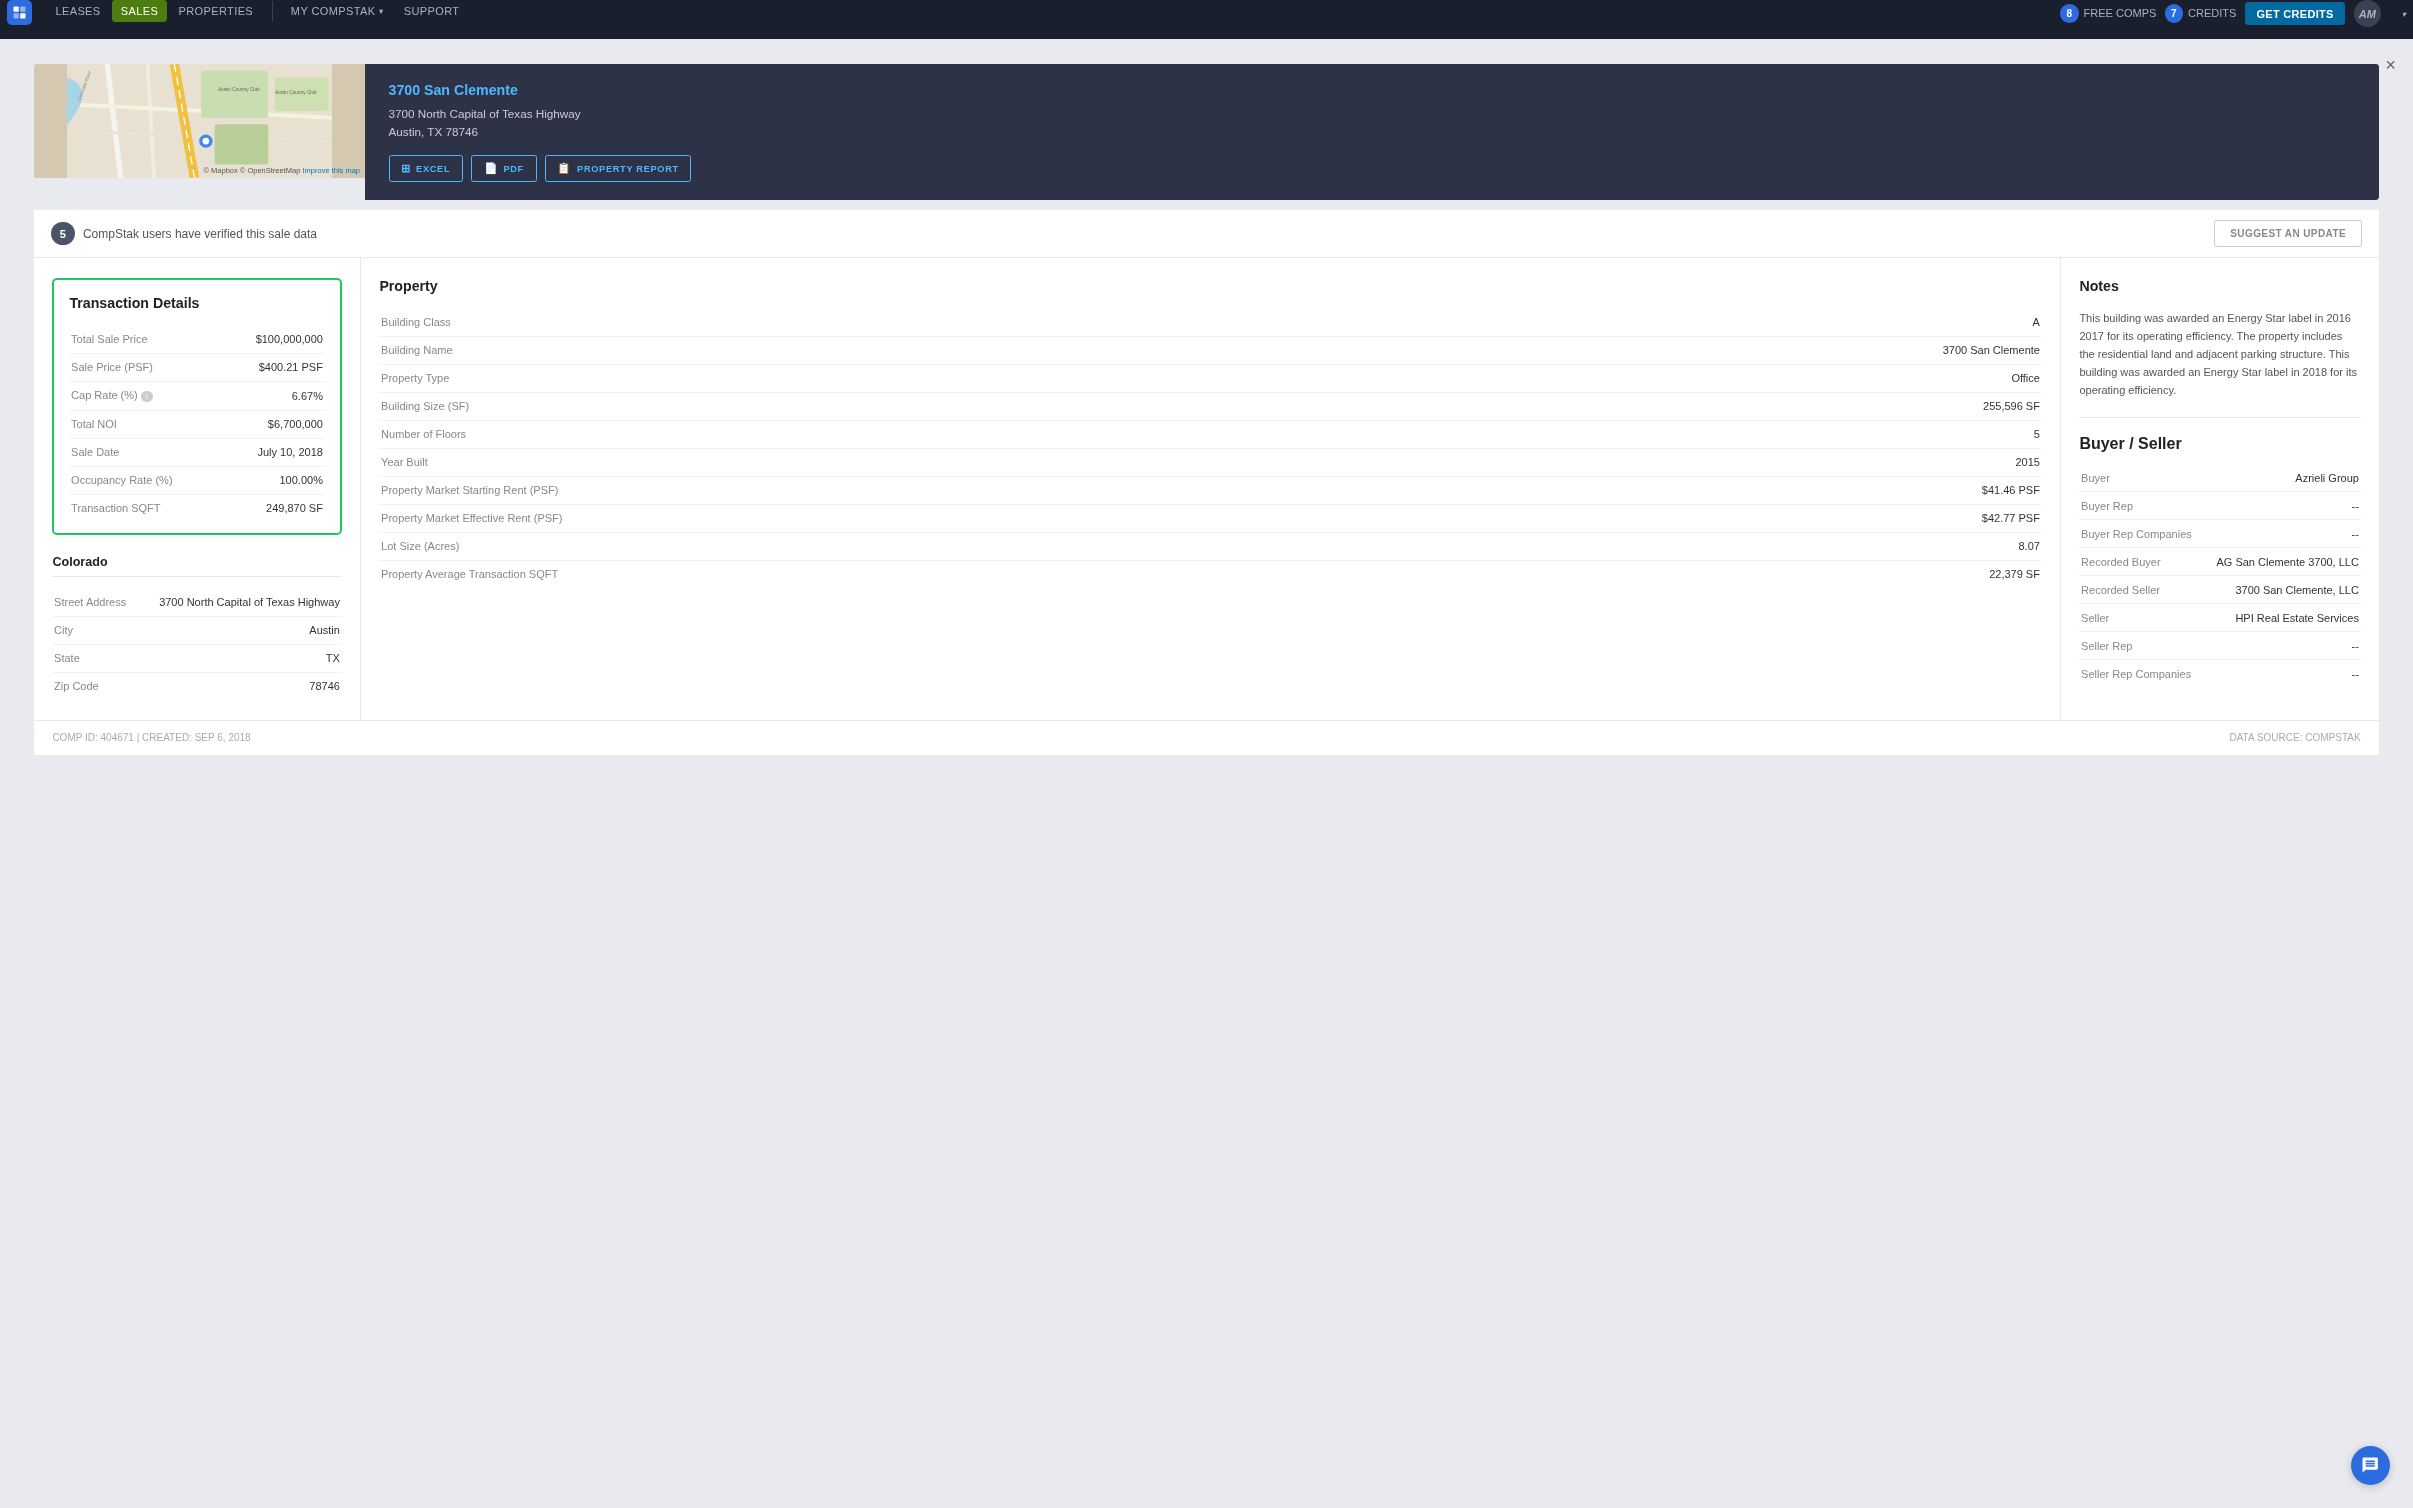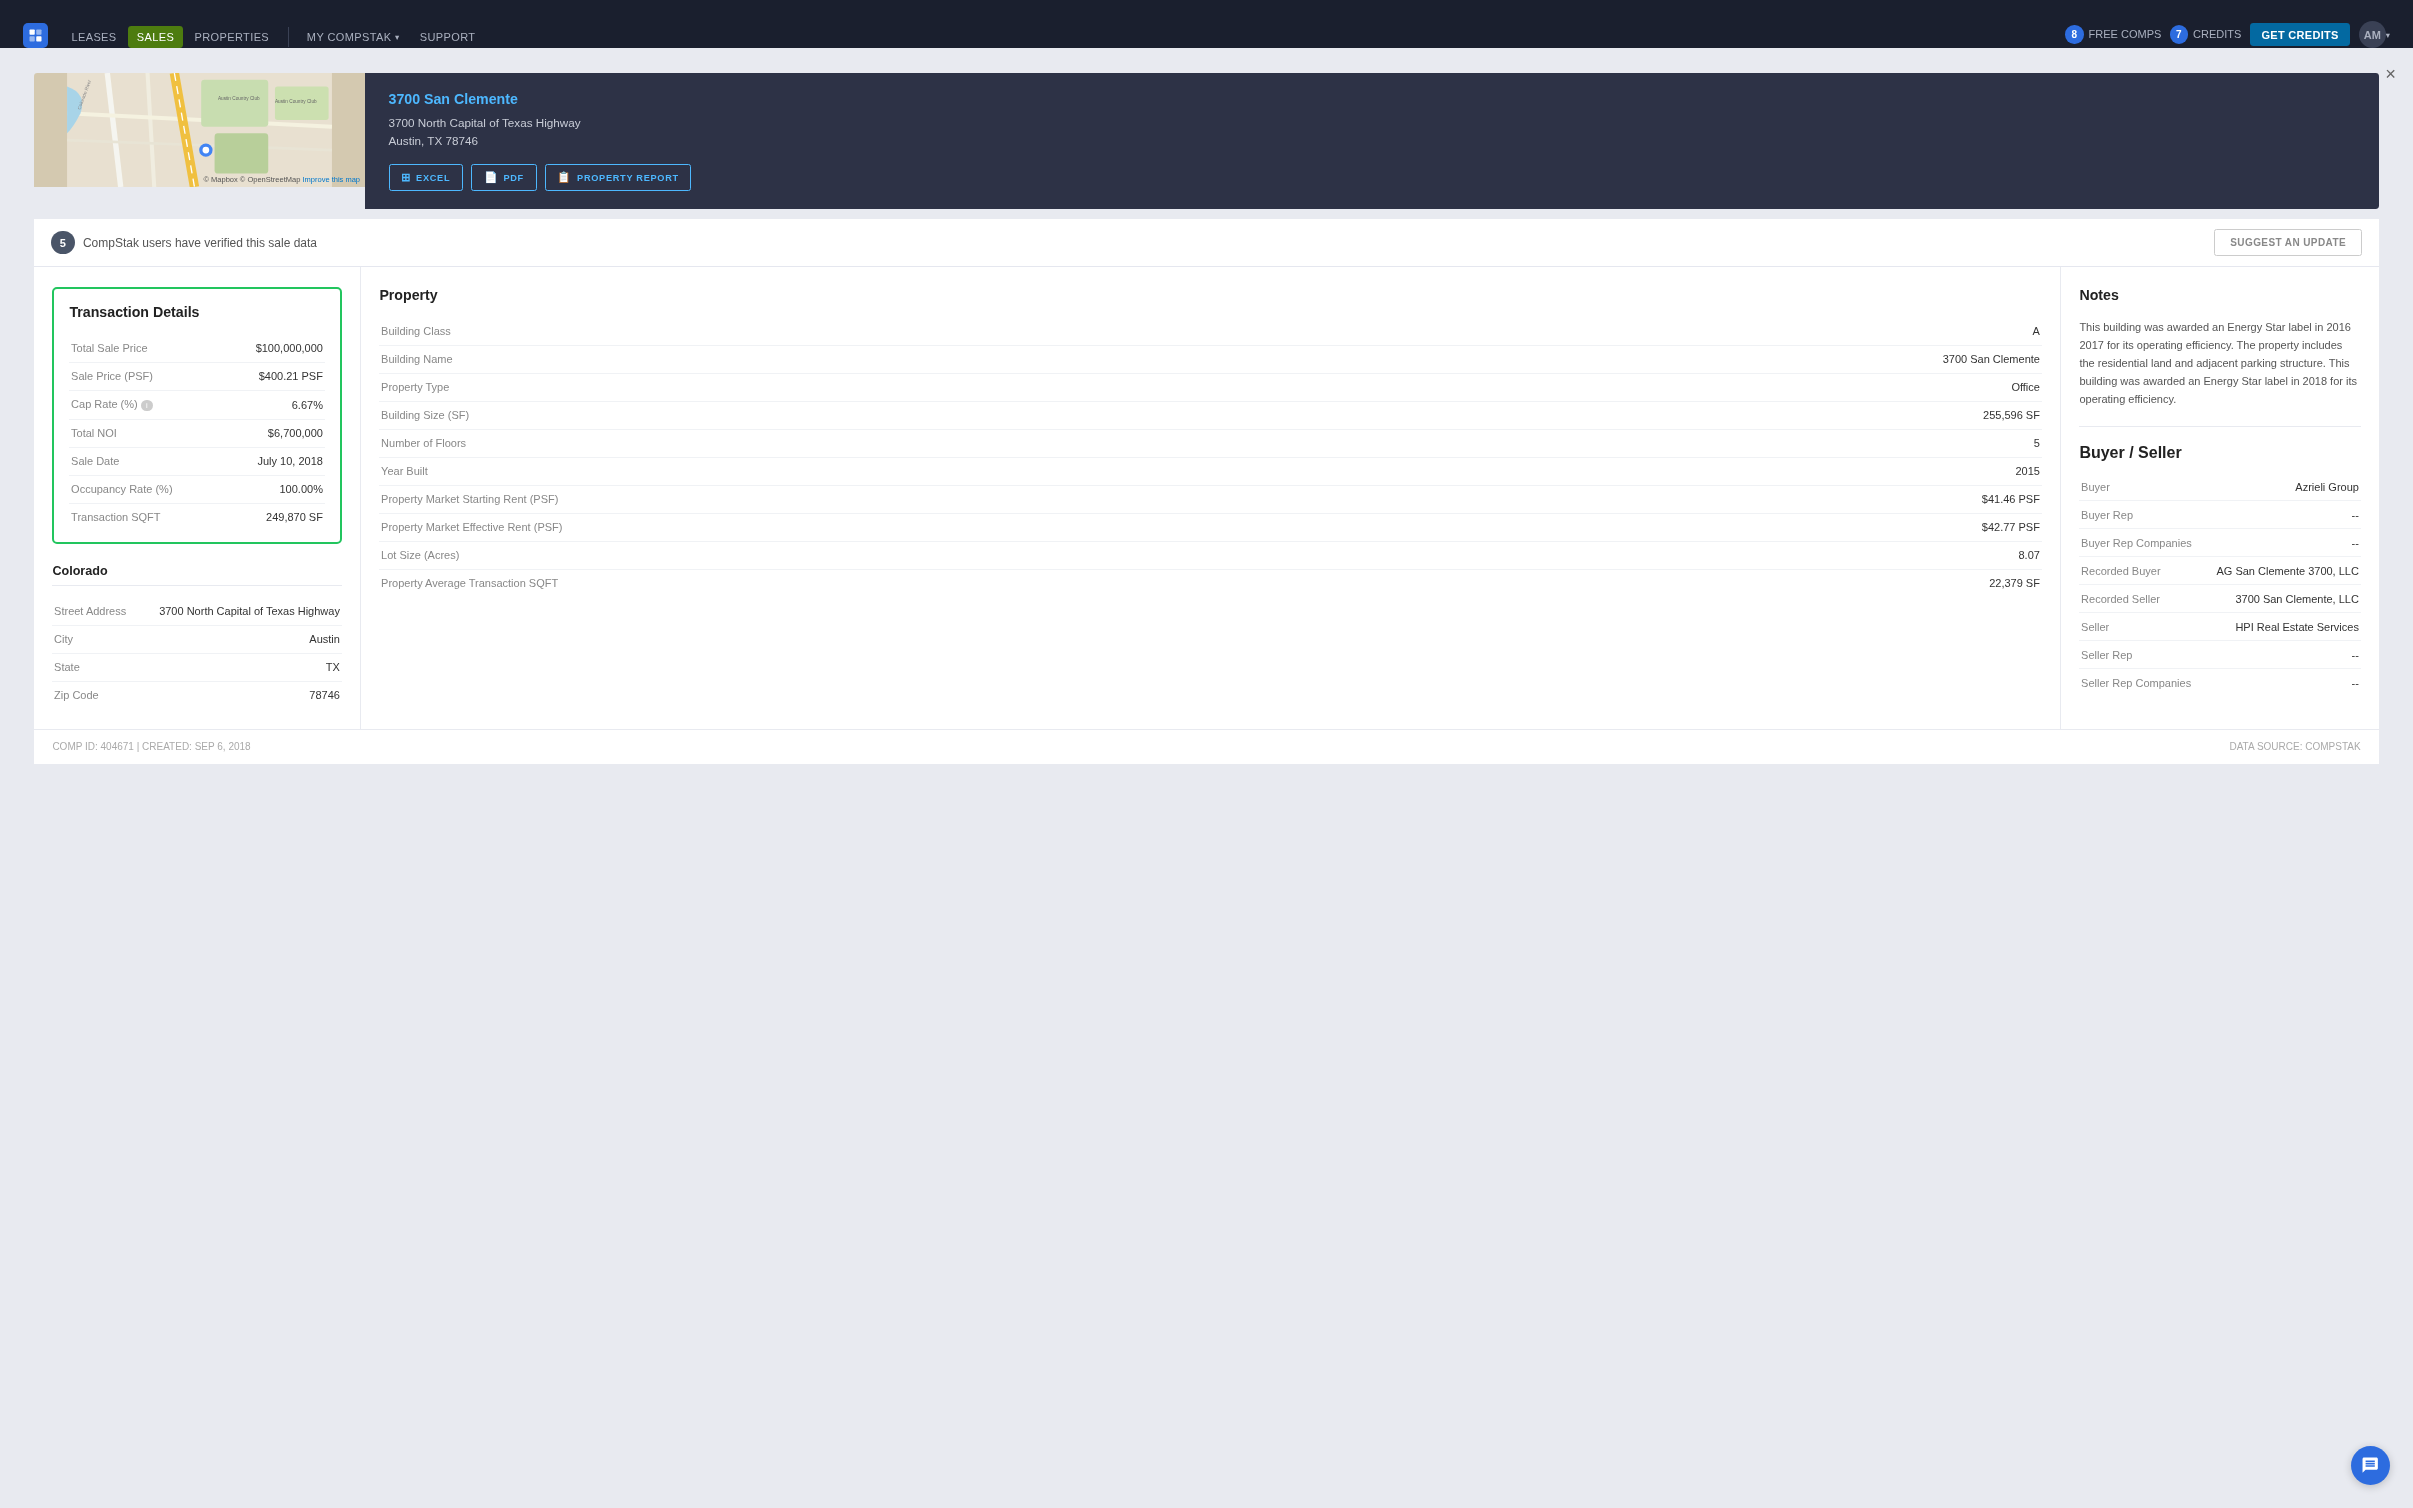--- a/index.html
+++ b/index.html
@@ -1,24 +1,24 @@
 <!DOCTYPE html>
 <html style="font-size:13.4px"><head>
   <meta charset="utf-8">
   <style>
     * { box-sizing: border-box; margin: 0; padding: 0; }
     body { font-family: -apple-system, BlinkMacSystemFont, 'Segoe UI', Arial, sans-serif; background: #e8eaf0; min-height: 100vh; }
 
     
     .navbar {
       background: #1a1f2e;
-      height: 48px;
+      height: 39px;
       display: flex;
-      align-items: flex-end;
-      padding: 0 23px;
+      align-items: flex-start;
+      padding: 0 7px;
       position: relative;
       z-index: 100;
     }
     .nav-logo {
       width: 25px; height: 25px;
       background: #2d6cdf;
       border-radius: 5px;
       display: flex; align-items: center; justify-content: center;
       margin-right: 15px;
       flex-shrink: 0;
@@ -79,21 +79,21 @@
       letter-spacing: 0.3px;
     }
     .nav-avatar {
       width: 27px; height: 27px;
       background: #3a4155;
       border-radius: 50%;
       display: flex; align-items: center; justify-content: center;
       color: #aab0bf; font-size: 11px; font-weight: 600;
       cursor: pointer;
     }
-    .nav-avatar-wrap { display: flex; align-items: center; gap: 0; color: #aab0bf; cursor: pointer; }
+    .nav-avatar-wrap { display: flex; align-items: center; gap: 21px; color: #aab0bf; cursor: pointer; font-style: italic; }
     .nav-avatar-wrap .chevron { font-size: 8.4px; color: #aab0bf; }
 
     
     .page-content {
       padding: 25px 34px 34px;
       position: relative;
     }
     .close-btn {
       position: absolute;
       top: 17px; right: 17px;

